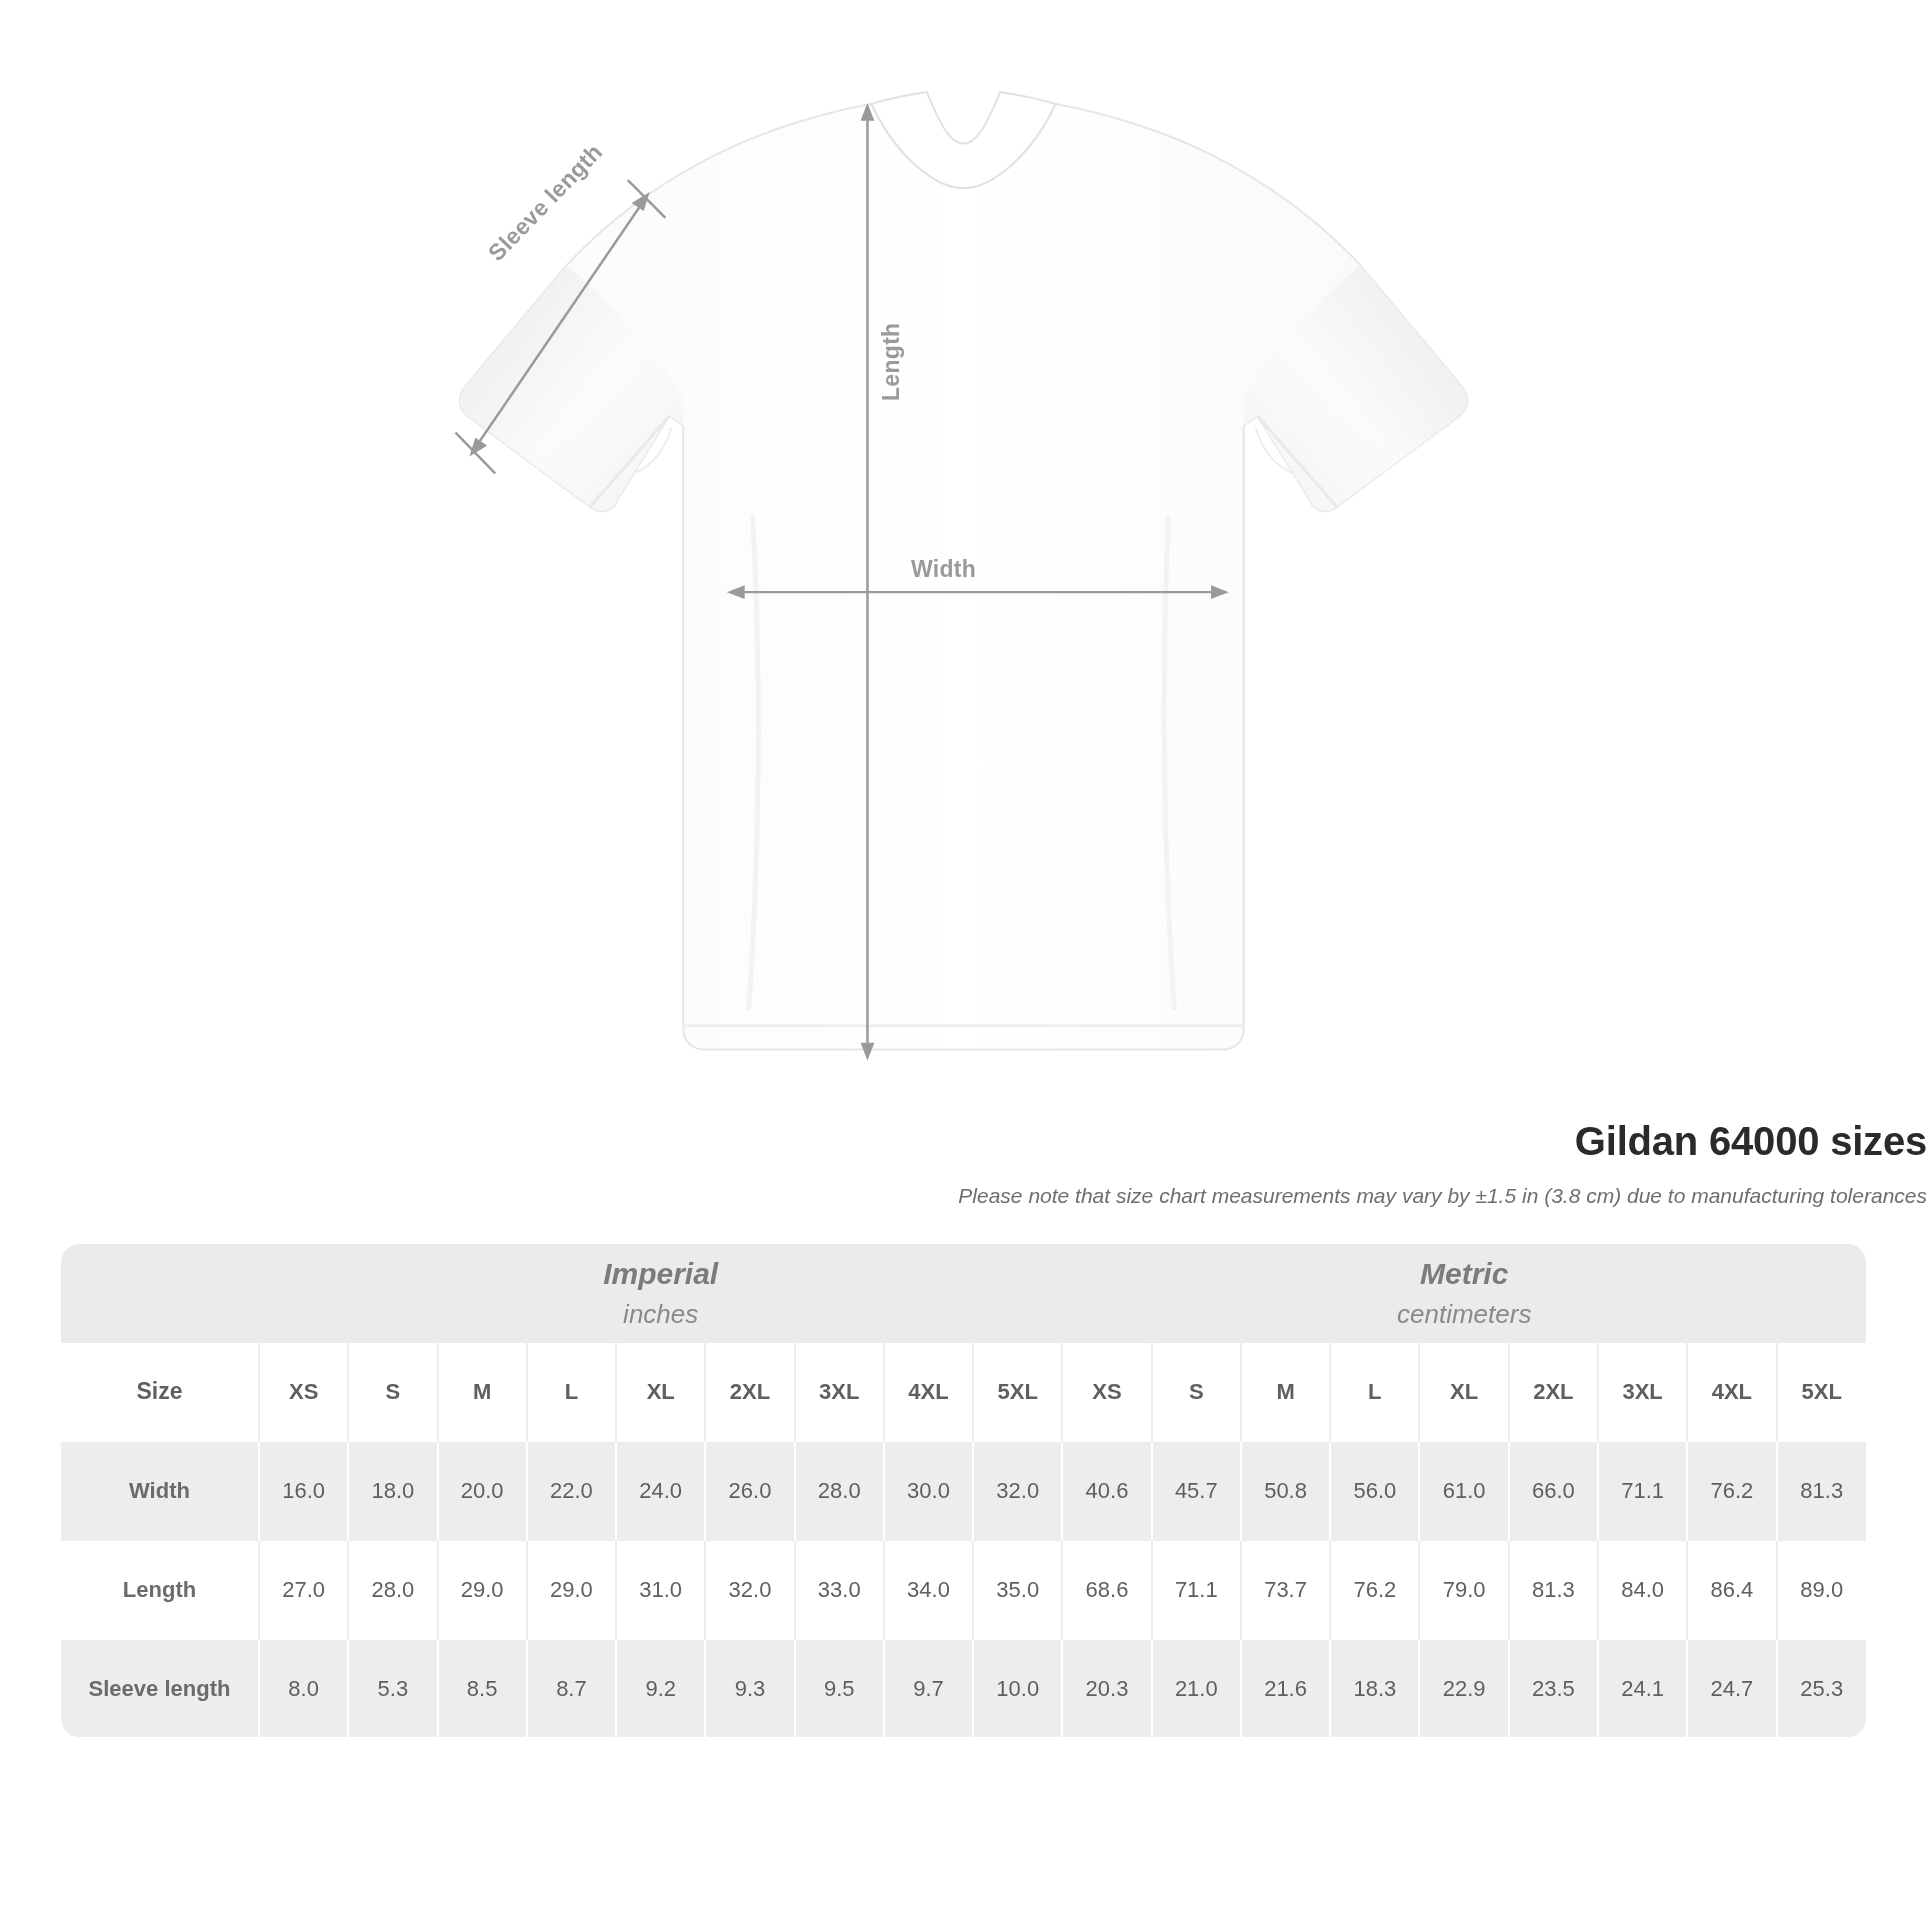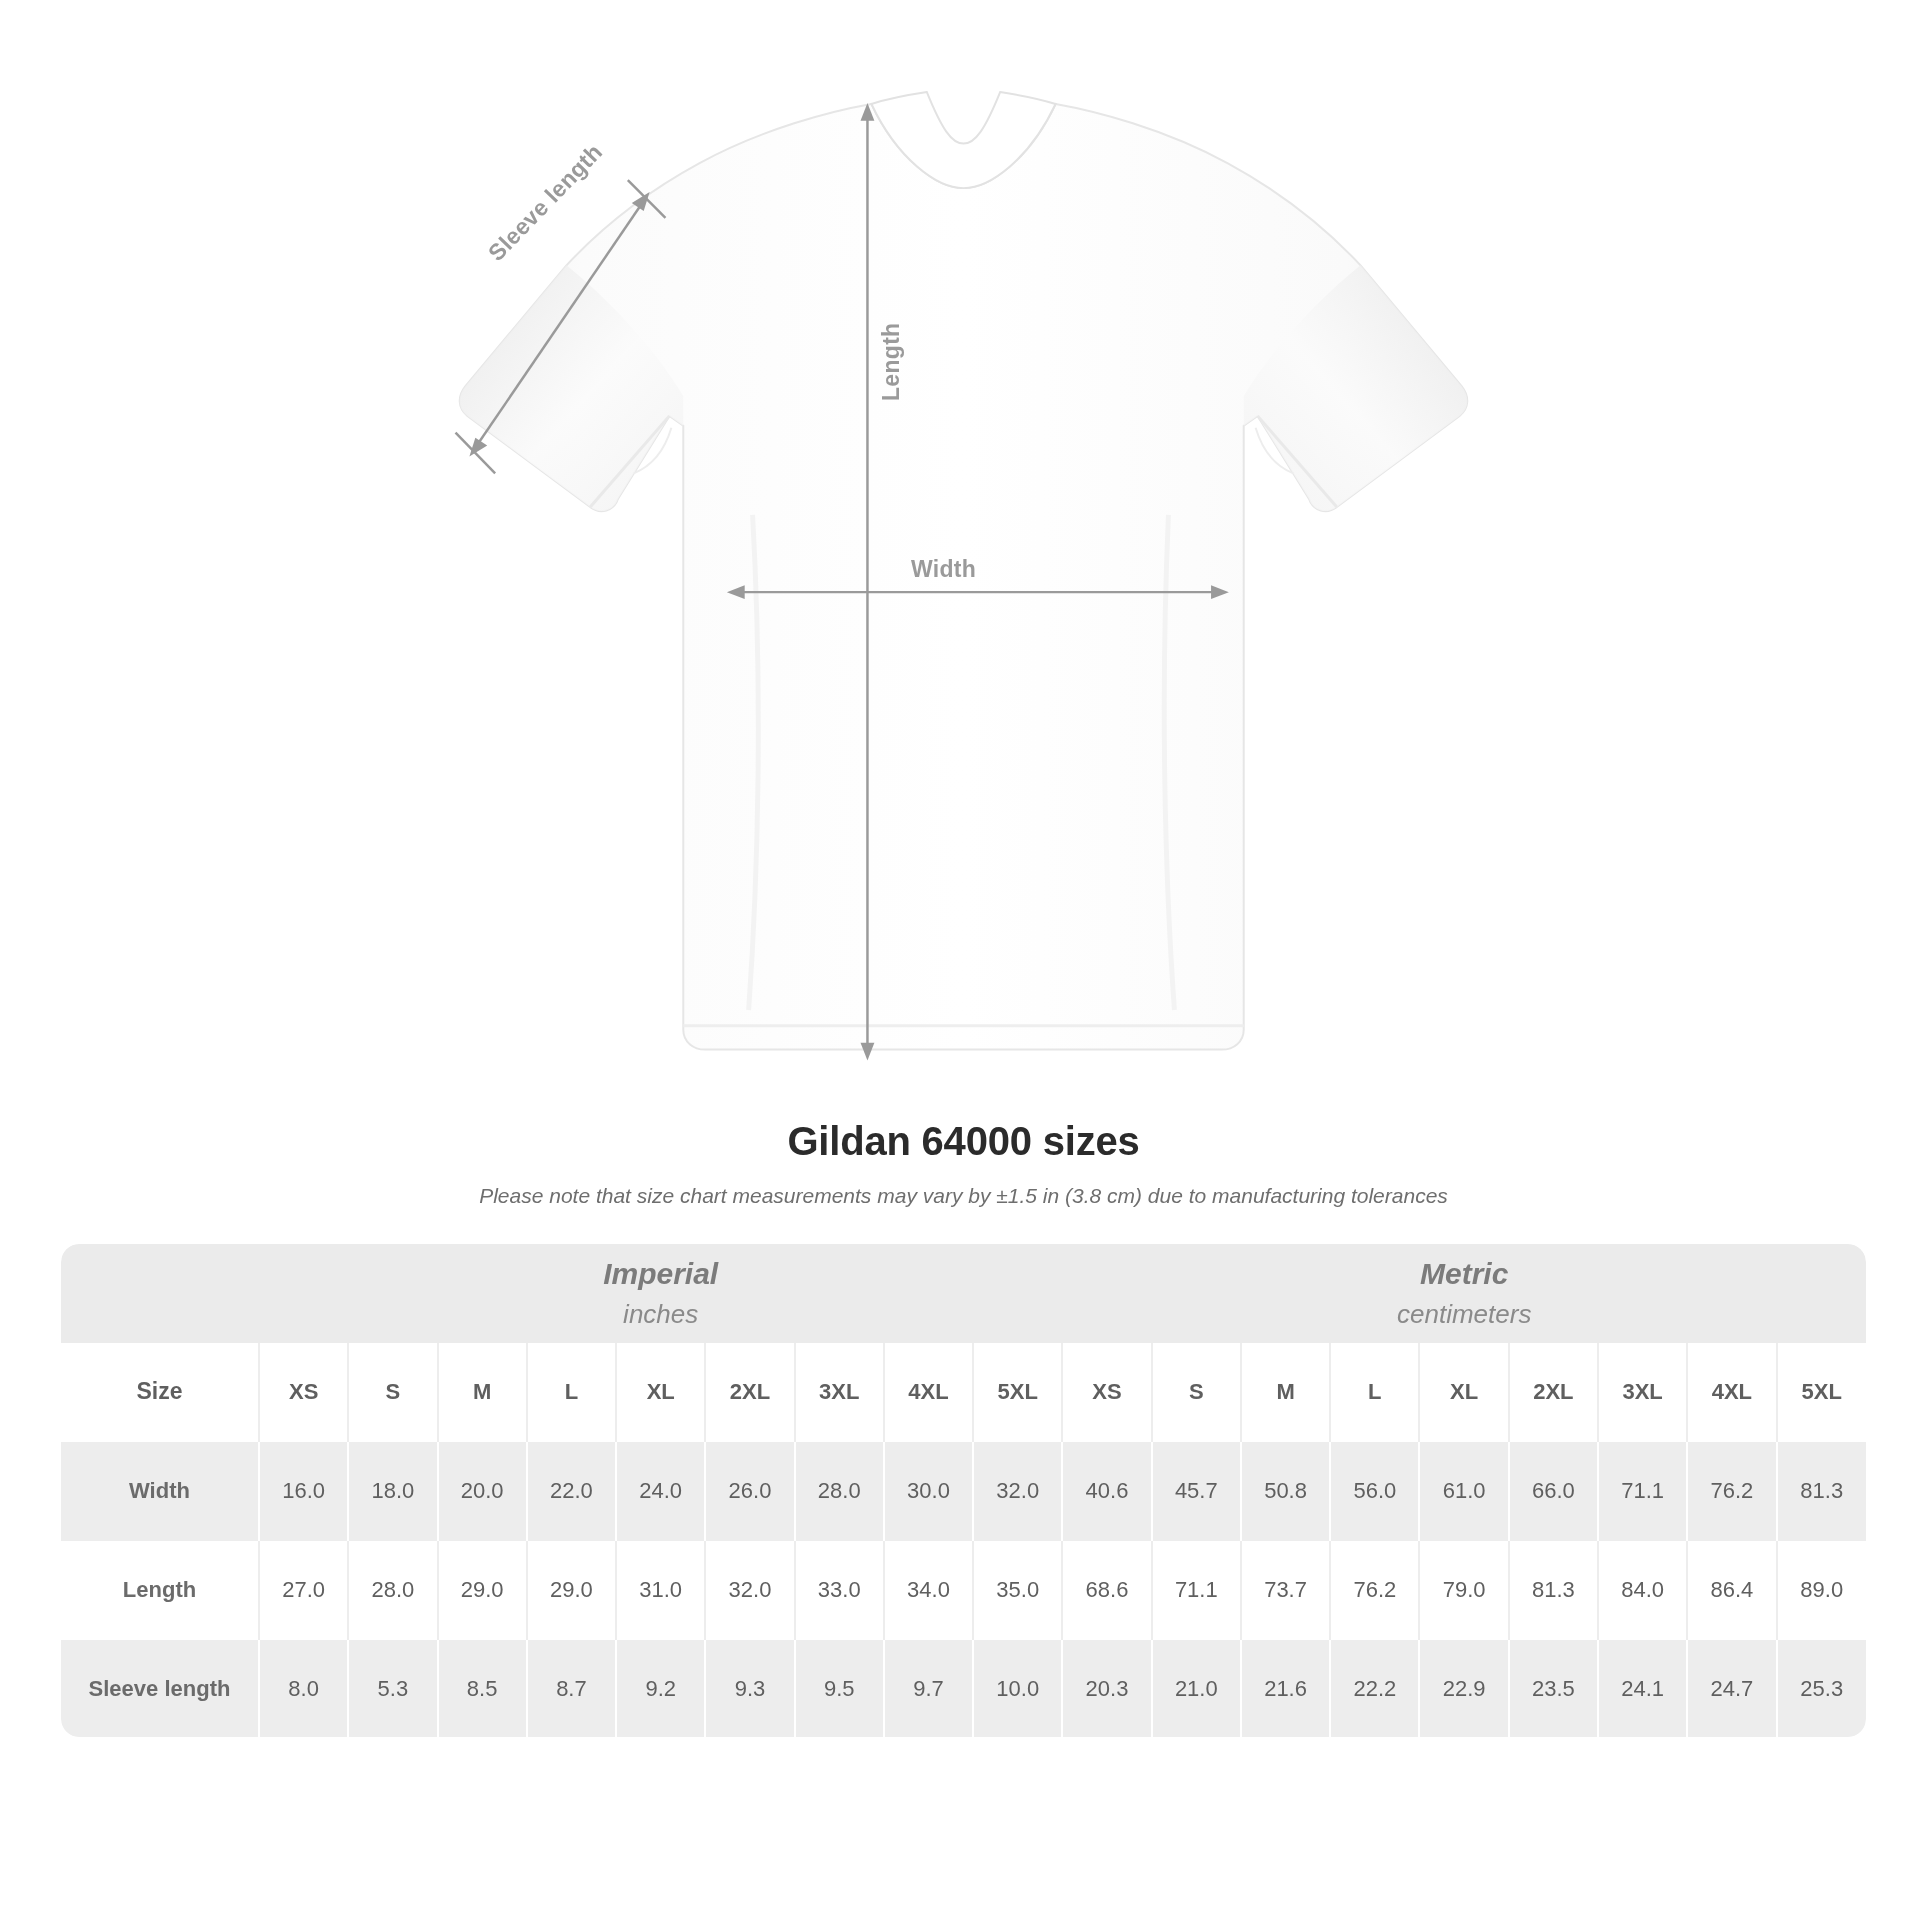--- a/index.html
+++ b/index.html
@@ -53,21 +53,21 @@
     transform-origin: left top;
   }
   .label-width {
     left: 911px;
     top: 556px;
     font-size: 23px;
   }
 
   
   .title-block {
-    text-align: center;
+    text-align: right;
     margin-top: 10px;
   }
   .chart-title {
     font-size: 40px;
     font-weight: bold;
     color: #2b2b2b;
     letter-spacing: -0.2px;
   }
   .chart-note {
     font-size: 21px;
@@ -371,21 +371,21 @@
           <td>8.5</td>
           <td>8.7</td>
           <td>9.2</td>
           <td>9.3</td>
           <td>9.5</td>
           <td>9.7</td>
           <td>10.0</td>
           <td>20.3</td>
           <td>21.0</td>
           <td>21.6</td>
-          <td>22.2</td>
+          <td>18.3</td>
           <td>22.9</td>
           <td>23.5</td>
           <td>24.1</td>
           <td>24.7</td>
           <td class="last-cell">25.3</td>
         </tr>
       </tbody>
     </table>
   </div>
 

